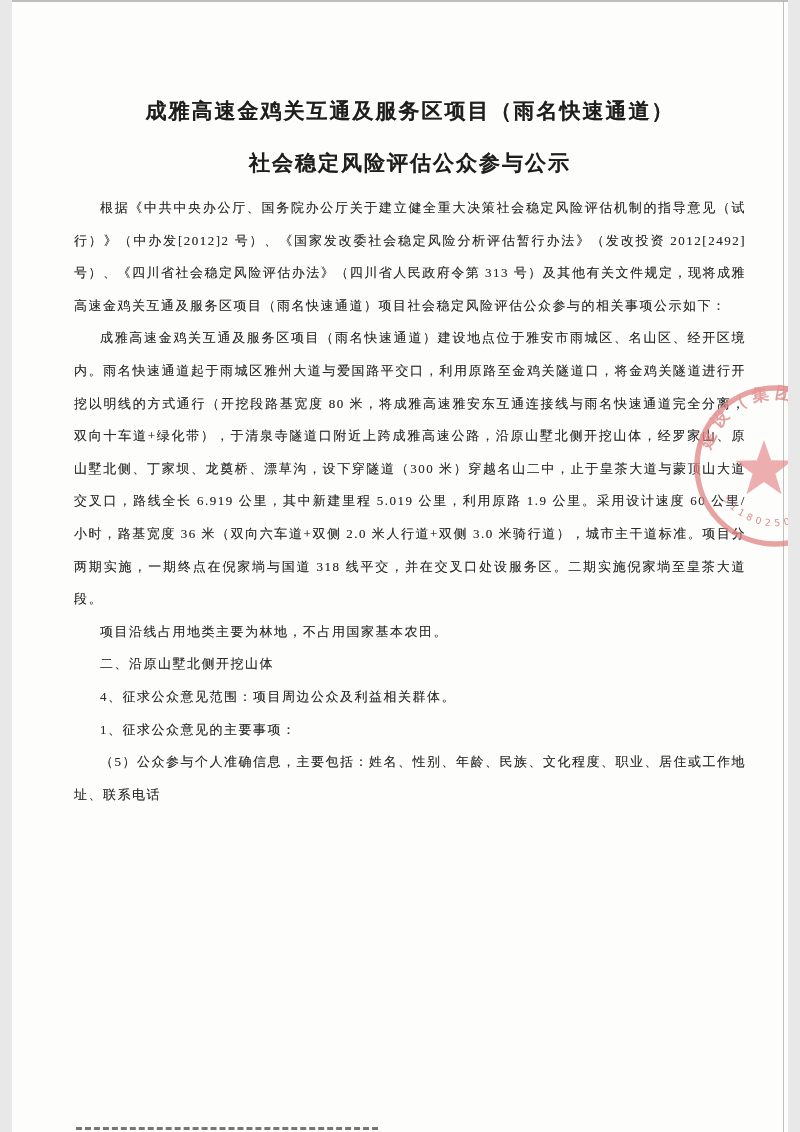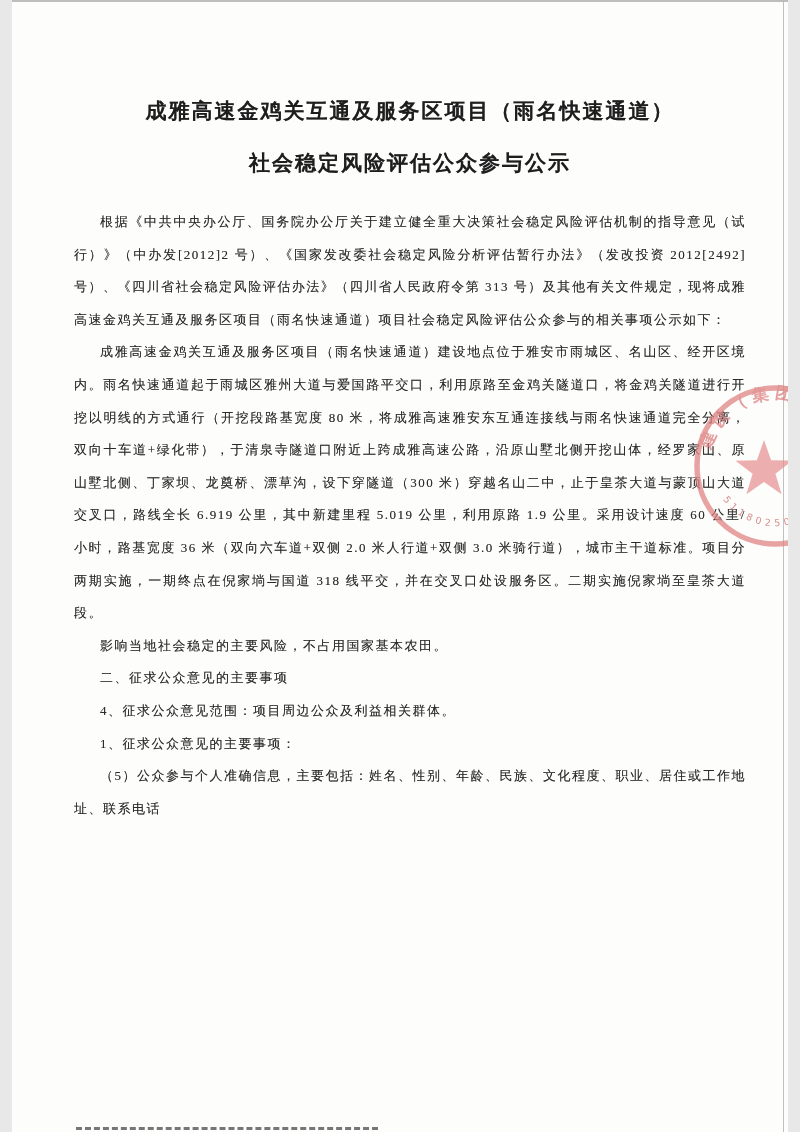--- a/index.html
+++ b/index.html
@@ -32,21 +32,21 @@
   .doc-title {
     text-align: center;
     font-size: 21px;
     font-weight: bold;
     letter-spacing: 2px;
     color: #1e1e1e;
     line-height: 30px;
     margin: 0 0 22px 0;
     text-shadow: 0 0 0.5px rgba(30,30,30,.55);
   }
-  .doc-title.second { margin-bottom: 28px; }
+  .doc-title.second { margin-bottom: 14px; }
   .body-text p {
     margin: 0;
     font-size: 13px;
     line-height: 32.6px;
     letter-spacing: 1.5px;
     text-align: justify;
     text-indent: 2em;
     color: #2b2b2b;
     text-shadow: 0 0 0.4px rgba(40,40,40,.45);
   }
@@ -80,22 +80,22 @@
   <div class="scan-right-edge"></div>
   <div class="scan-bottom-mark"></div>
 
   <div class="text-block">
     <h1 class="doc-title">成雅高速金鸡关互通及服务区项目（雨名快速通道）</h1>
     <h1 class="doc-title second">社会稳定风险评估公众参与公示</h1>
 
     <div class="body-text">
       <p>根据《中共中央办公厅、国务院办公厅关于建立健全重大决策社会稳定风险评估机制的指导意见（试行）》（中办发[2012]2 号）、《国家发改委社会稳定风险分析评估暂行办法》（发改投资 2012[2492]号）、《四川省社会稳定风险评估办法》（四川省人民政府令第 313 号）及其他有关文件规定，现将成雅高速金鸡关互通及服务区项目（雨名快速通道）项目社会稳定风险评估公众参与的相关事项公示如下：</p>
       <p>成雅高速金鸡关互通及服务区项目（雨名快速通道）建设地点位于雅安市雨城区、名山区、经开区境内。雨名快速通道起于雨城区雅州大道与爱国路平交口，利用原路至金鸡关隧道口，将金鸡关隧道进行开挖以明线的方式通行（开挖段路基宽度 80 米，将成雅高速雅安东互通连接线与雨名快速通道完全分离，双向十车道+绿化带），于清泉寺隧道口附近上跨成雅高速公路，沿原山墅北侧开挖山体，经罗家山、原山墅北侧、丁家坝、龙奠桥、漂草沟，设下穿隧道（300 米）穿越名山二中，止于皇茶大道与蒙顶山大道交叉口，路线全长 6.919 公里，其中新建里程 5.019 公里，利用原路 1.9 公里。采用设计速度 60 公里/小时，路基宽度 36 米（双向六车道+双侧 2.0 米人行道+双侧 3.0 米骑行道），城市主干道标准。项目分两期实施，一期终点在倪家埫与国道 318 线平交，并在交叉口处设服务区。二期实施倪家埫至皇茶大道段。</p>
-      <p>影响当地社会稳定的主要风险，不占用国家基本农田。</p>
-      <p>二、征求公众意见的主要事项</p>
+      <p>项目沿线占用地类主要为林地，不占用国家基本农田。</p>
+      <p>二、沿原山墅北侧开挖山体</p>
       <p>4、征求公众意见范围：项目周边公众及利益相关群体。</p>
       <p>1、征求公众意见的主要事项：</p>
       <p>（5）公众参与个人准确信息，主要包括：姓名、性别、年龄、民族、文化程度、职业、居住或工作地址、联系电话</p>
     </div>
   </div>
 
   <svg class="seal" viewBox="0 0 220 220" xmlns="http://www.w3.org/2000/svg">
 
     <circle cx="110" cy="110" r="78" fill="none" stroke="#e08383" stroke-width="5.5" opacity="0.9"></circle>
 

